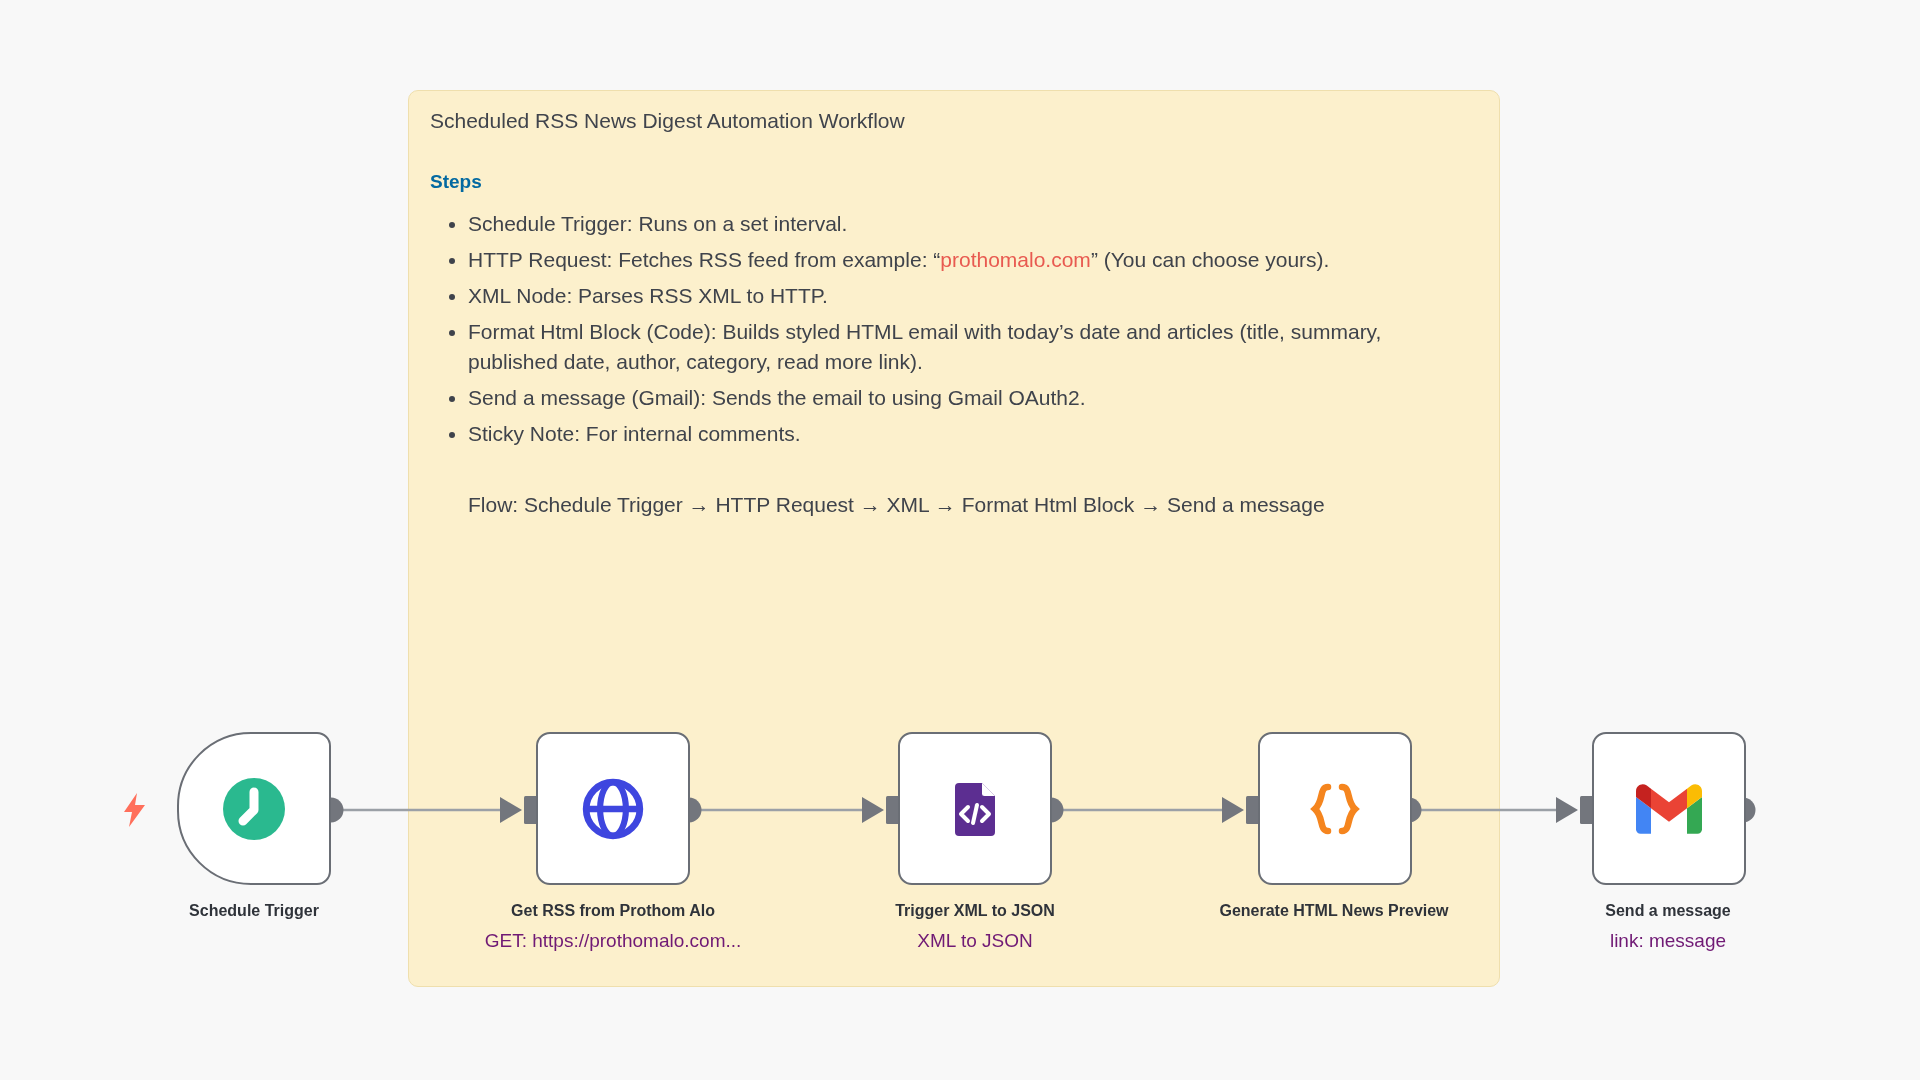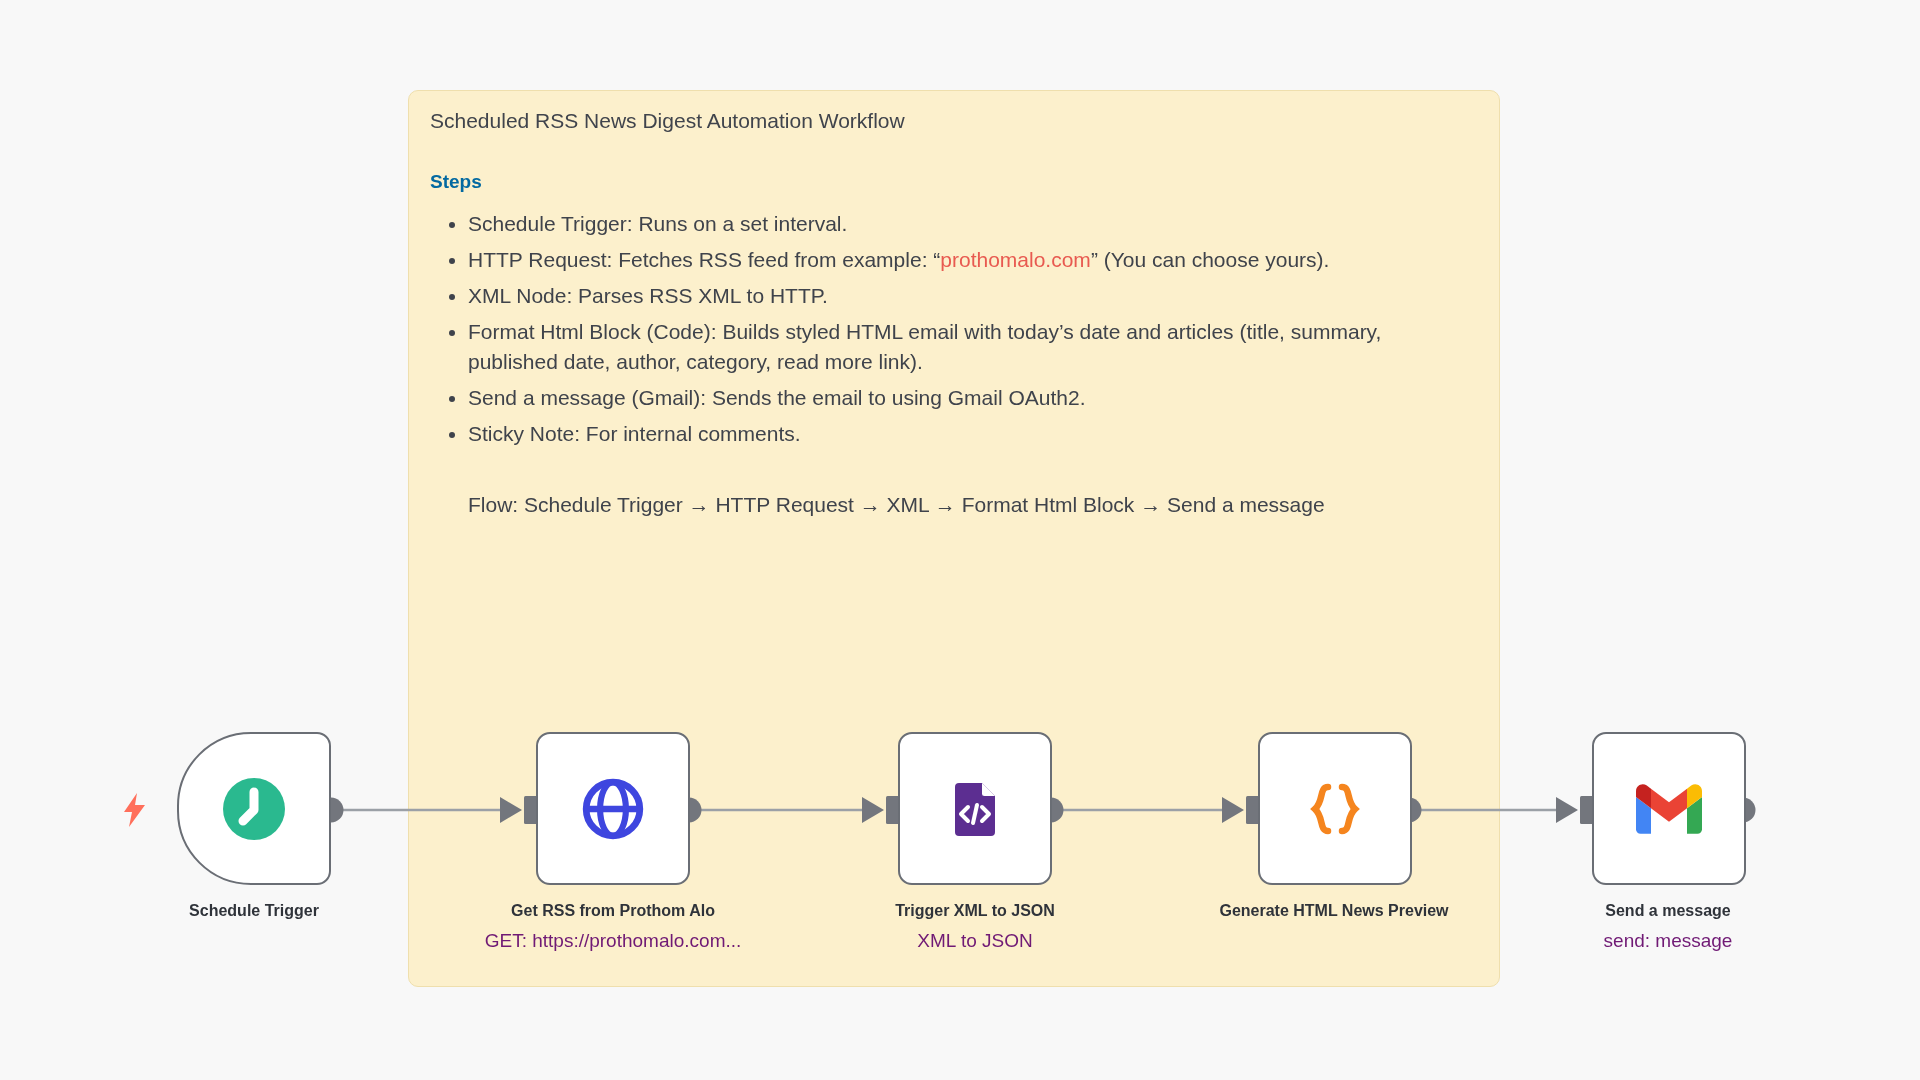--- a/index.html
+++ b/index.html
@@ -213,16 +213,16 @@
   </div>
   <div class="node-label l3">
     <div class="main">Trigger XML to JSON</div>
     <div class="sub">XML to JSON</div>
   </div>
   <div class="node-label l4">
     <div class="main">Generate HTML News Preview</div>
   </div>
   <div class="node-label l5">
     <div class="main">Send a message</div>
-    <div class="sub">send: message</div>
+    <div class="sub">link: message</div>
   </div>
 
 </div>
 
 </body></html>

